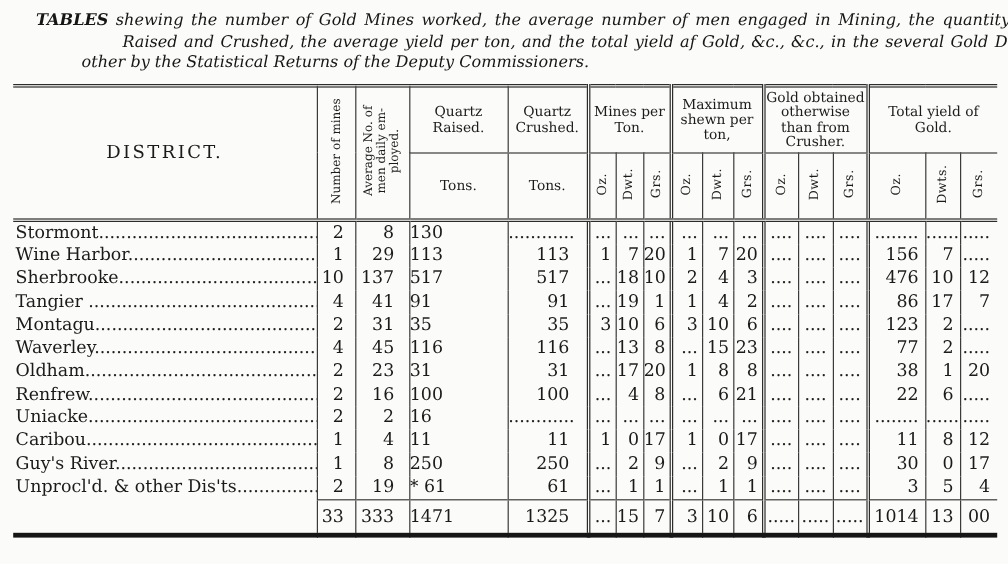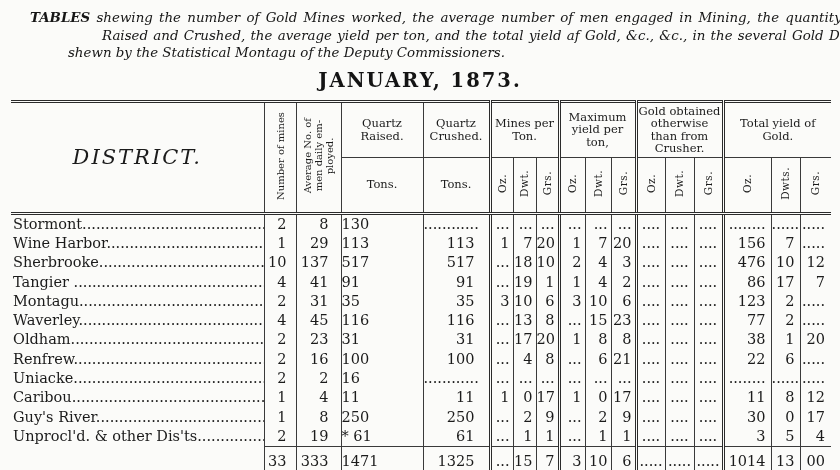--- a/index.html
+++ b/index.html
@@ -54,21 +54,21 @@
     font-weight:normal;
     font-size:11.5px;
     line-height:12.5px;
     text-align:center;
     vertical-align:middle;
     padding:2px 1px;
   }
   th.group{border-bottom:1px solid #3a3a3a;height:48px;}
   tr.h2 th{border-bottom:3px double #2b2b2b;height:50px;}
   th.span2{border-bottom:3px double #2b2b2b;}
-  th.th-district{font-size:21px;letter-spacing:2px;font-style:italic;}
+  th.th-district{font-size:15px;letter-spacing:2px;}
   .vspan{
     display:inline-block;
     writing-mode:vertical-rl;
     transform:rotate(180deg);
     white-space:nowrap;
     font-size:10px;
     line-height:11px;
   }
   .vspan .vl{display:block;}
   .vunits{font-size:10.5px;letter-spacing:.5px;}
@@ -96,24 +96,23 @@
   tr.totals td.no-top{border-top:none;}
 </style>
 </head>
 <body>
 
 <div class="page">
 
   <p class="caption">
     <span class="cap-line l1"><b>TABLES</b><span> shewing the number of Gold Mines worked, the average number of men engaged in Mining, the quantity of </span></span>
     <span class="cap-line l2"><span>Raised and Crushed, the average yield per ton, and the total yield af Gold, &amp;c., &amp;c., in the several Gold Districts, </span></span>
-    <span class="cap-line l3"><span>shewn by the Statistical Montagu of the Deputy Commissioners.</span></span>
+    <span class="cap-line l3"><span>other by the Statistical Returns of the Deputy Commissioners.</span></span>
   </p>
 
-  <div class="month-title">JANUARY, 1873.</div>
 
   <table class="gold">
     <colgroup>
       <col style="width:253px">
         <col style="width:32px">
         <col style="width:45px">
       <col style="width:82px">
         <col style="width:67px">
       <col style="width:23px">
         <col style="width:23px">
@@ -129,21 +128,21 @@
         <col style="width:31px">
     </colgroup>
     <thead>
       <tr class="h1">
         <th rowspan="2" class="th-district span2">DISTRICT.</th>
         <th rowspan="2" class="bl span2"><span class="vspan">Number of mines</span></th>
         <th rowspan="2" class="bl span2"><span class="vspan"><span class="vl">Average No. of</span><span class="vl">men daily em-</span><span class="vl">ployed.</span></span></th>
         <th class="group bl">Quartz Raised.</th>
         <th class="group bl">Quartz Crushed.</th>
         <th class="group bld" colspan="3">Mines per Ton.</th>
-        <th class="group bld" colspan="3">Maximum yield per ton,</th>
+        <th class="group bld" colspan="3">Maximum shewn per ton,</th>
         <th class="group bld" colspan="3">Gold obtained otherwise than from Crusher.</th>
         <th class="group bld" colspan="3">Total yield of Gold.</th>
       </tr>
       <tr class="h2">
         <th class="bl">Tons.</th>
         <th class="bl">Tons.</th>
         <th class="bld"><span class="vspan vunits">Oz.</span></th>
         <th class="bl"><span class="vspan vunits">Dwt.</span></th>
         <th class="bl"><span class="vspan vunits">Grs.</span></th>
         <th class="bld"><span class="vspan vunits">Oz.</span></th>

